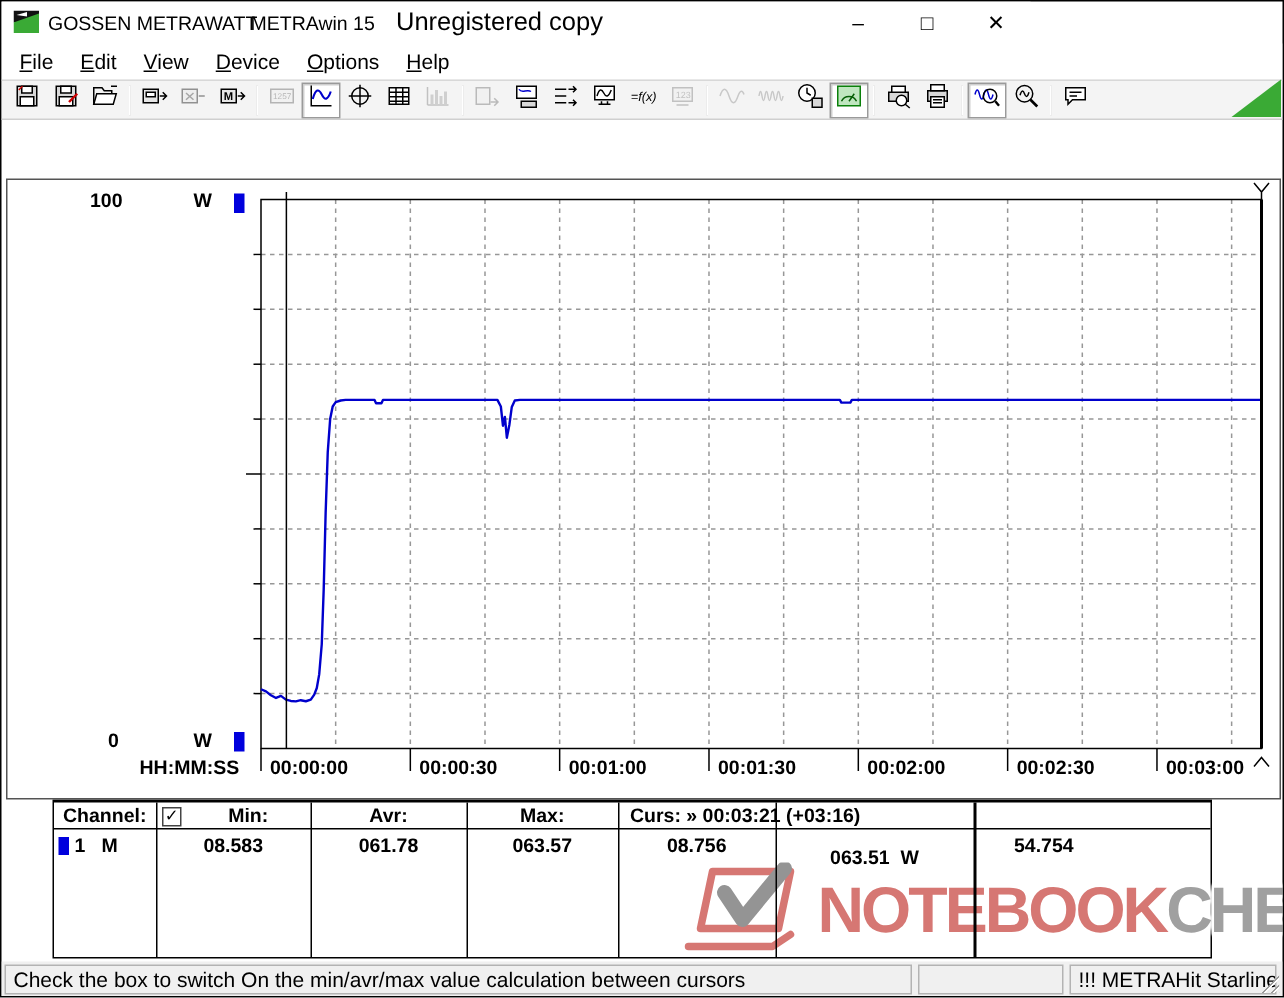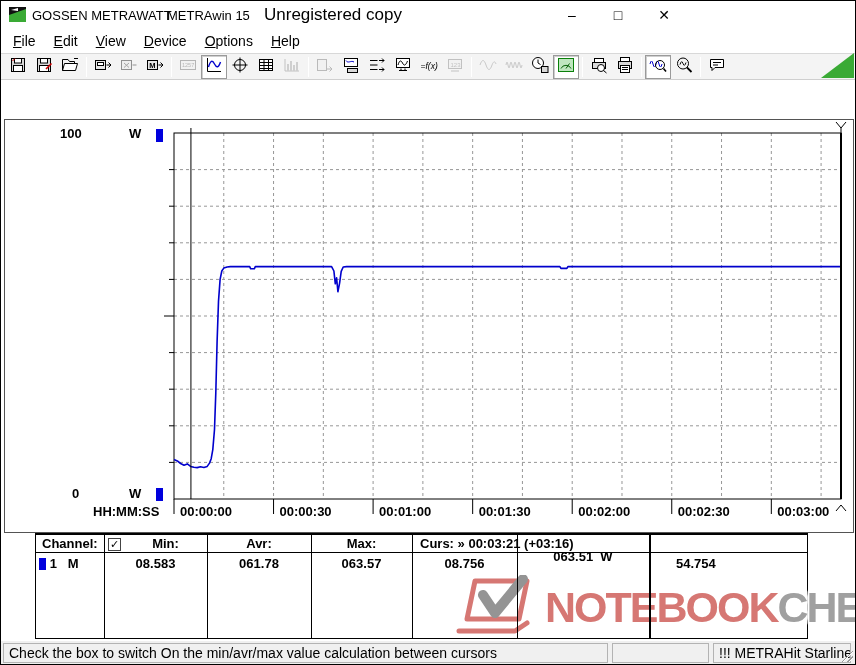--- a/index.html
+++ b/index.html
@@ -358,21 +358,21 @@
     <div class="ct-cell ct-center" style="left:275px; top:0; width:101px;">Max:</div>
     <div class="ct-cell" style="left:384px; top:0; width:460px;">Curs: » 00:03:21 (+03:16)</div>
 
     <div class="ct-cell" style="left:3px; top:20px; width:62px;">
       <span class="row-marker"></span>&nbsp;<span>1</span>&nbsp;&nbsp;&nbsp;<span>M</span>
     </div>
     <div class="ct-cell ct-center" style="left:68px; top:20px; width:103px;">08.583</div>
     <div class="ct-cell ct-center" style="left:171px; top:20px; width:104px;">061.78</div>
     <div class="ct-cell ct-center" style="left:275px; top:20px; width:101px;">063.57</div>
     <div class="ct-cell ct-center" style="left:376px; top:20px; width:105px;">08.756</div>
-    <div class="ct-cell ct-center" style="left:481px; top:13px; width:132px;">
+    <div class="ct-cell ct-center" style="left:481px; top:28px; width:132px;">
       <span>063.51</span>&nbsp;&nbsp;<span>W</span>
     </div>
     <div class="ct-cell" style="left:640px; top:20px; width:200px;">54.754</div>
   </div>
 
   <div class="watermark">
     <svg width="92" height="64" viewBox="0 0 92 64">
       <g stroke="#fff" stroke-width="9" fill="none" stroke-linejoin="round" stroke-linecap="round">
         <path d="M22 6 H74 L66 44 H14 Z"></path>
           <path d="M6 56 H62 L74 48"></path>

